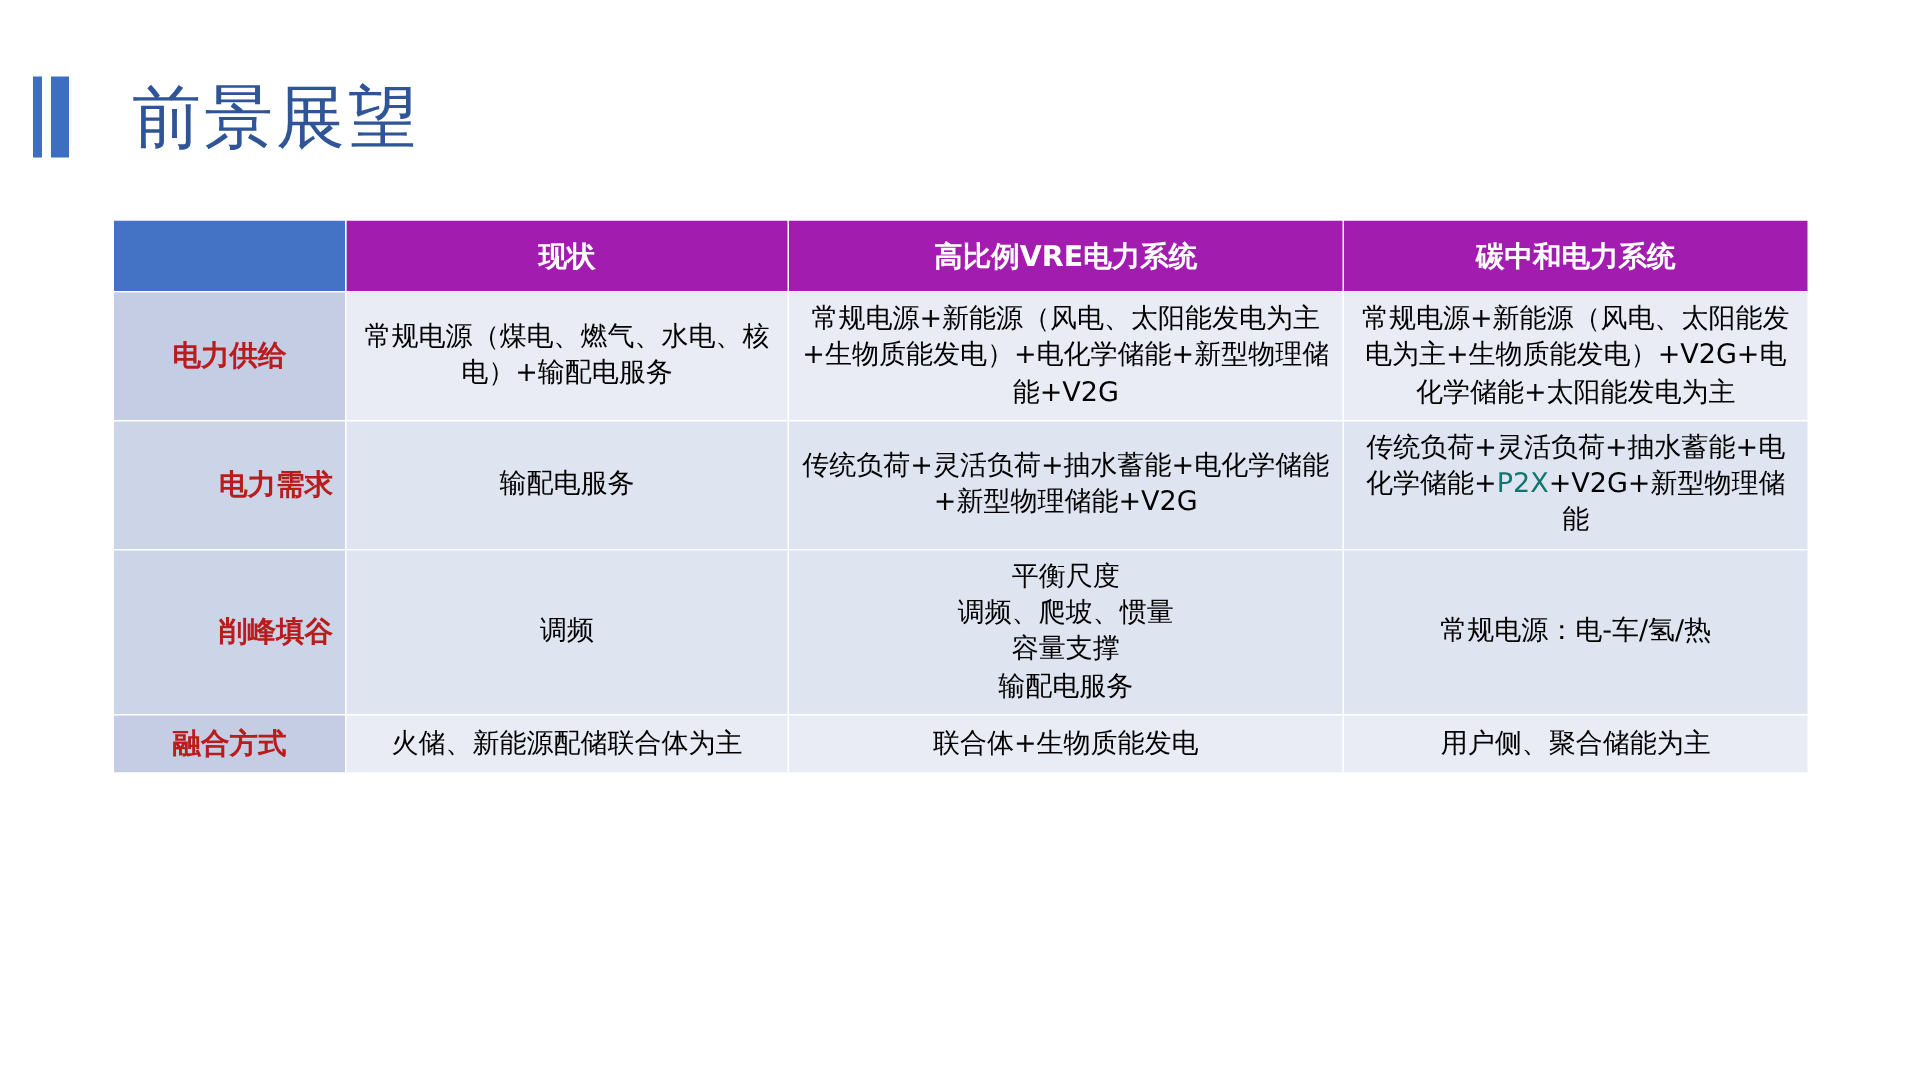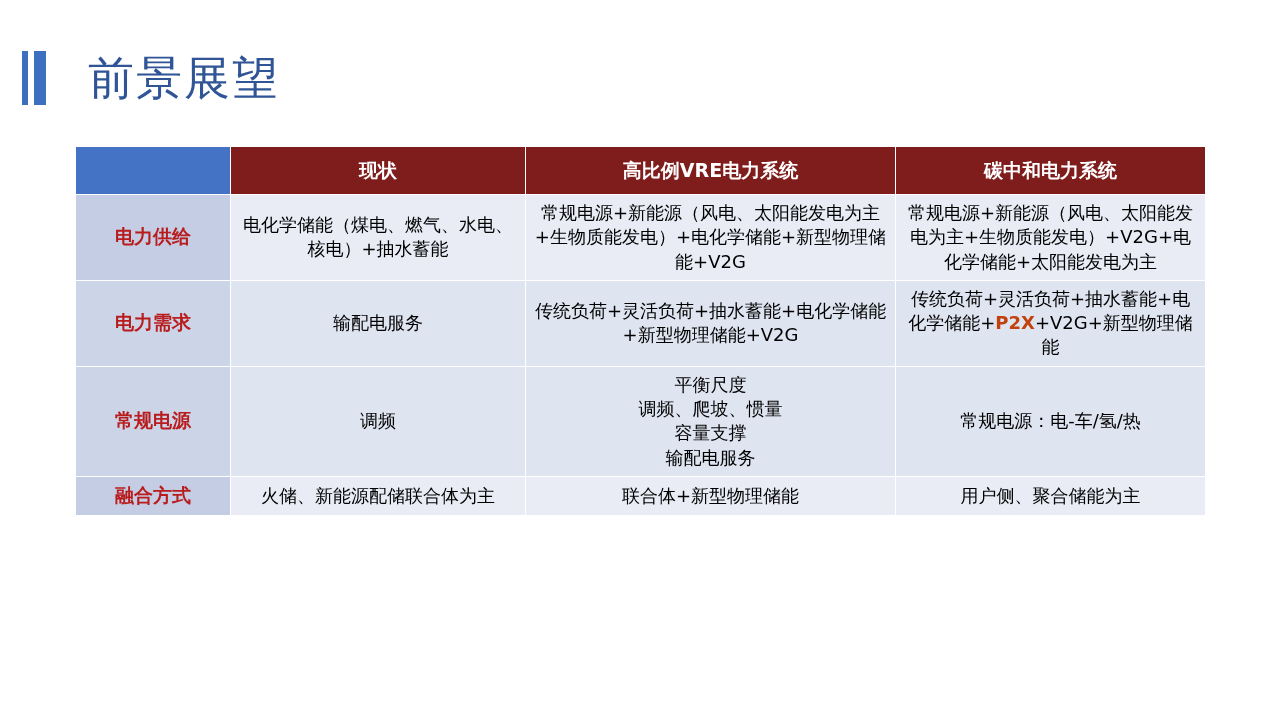--- a/index.html
+++ b/index.html
@@ -69,50 +69,51 @@
   table.matrix col.c3 { width: 310px; }
 
   table.matrix th, table.matrix td {
     border: 1px solid #ffffff;
     text-align: center;
     vertical-align: middle;
     padding: 6px 8px;
     box-sizing: border-box;
   }
   thead th {
-    background: #7f1d1d;
+    background: #a21caf;
     color: #ffffff;
     font-size: 19px;
     font-weight: bold;
     height: 48px;
   }
   thead th.corner {
     background: #4472c4;
   }
   tbody td.rowhead {
     background: #c5cde4;
     color: #b91c1c;
     font-size: 19px;
     font-weight: bold;
     margin-top: 27px;
   }
   tbody tr.alt td.rowhead {
     background: #ccd4e8;
+    text-align: right;
   }
   tbody td.cell {
     background: #e9ecf5;
     color: #000000;
     font-size: 18px;
     line-height: 1.35;
   }
   tbody tr.alt td.cell {
     background: #dfe4f1;
   }
   .b { font-weight: normal; }
-  .red { color: #c2410c; font-weight: bold; }
+  .red { color: #0f766e; font-weight: normal; }
   .rowline { display: block; }
 </style>
 </head>
 <body>
 
 <div class="slide">
 
   <div class="title-wrap">
     <div class="title-bars">
       <div class="bar-thin"></div>
@@ -133,48 +134,48 @@
         <th class="corner"></th>
         <th>现状</th>
         <th>高比例VRE电力系统</th>
         <th>碳中和电力系统</th>
       </tr>
     </thead>
     <tbody>
 
       <tr>
         <td class="rowhead">电力供给</td>
-        <td class="cell">电化学储能（煤电、燃气、水电、核电）+抽水蓄能</td>
+        <td class="cell">常规电源（煤电、燃气、水电、核电）+输配电服务</td>
         <td class="cell"><span>常规电源+新能源（风电、太阳能发电为主+生物质能发电）+</span><span class="b">电化学储能+新型物理储能+V2G</span></td>
         <td class="cell"><span>常规电源+新能源（风电、太阳能发电为主+生物质能发电）</span><span class="b">+V2G+电化学储能+太阳能发电为主</span></td>
       </tr>
 
       <tr class="alt">
         <td class="rowhead">电力需求</td>
         <td class="cell">输配电服务</td>
         <td class="cell"><span>传统负荷+灵活负荷+抽水蓄能+</span><span class="b">电化学储能+新型物理储能+V2G</span></td>
         <td class="cell"><span>传统负荷+灵活负荷+抽水蓄能+</span><span class="b">电化学储能+</span><span class="red">P2X</span><span class="b">+V2G+新型物理储能</span></td>
       </tr>
 
 
       <tr class="alt">
-        <td class="rowhead">常规电源</td>
+        <td class="rowhead">削峰填谷</td>
         <td class="cell">调频</td>
         <td class="cell">
           <span class="rowline">平衡尺度</span>
           <span class="rowline">调频、爬坡、惯量</span>
           <span class="rowline">容量支撑</span>
           <span class="rowline">输配电服务</span>
         </td>
         <td class="cell">常规电源：电-车/氢/热</td>
       </tr>
 
       <tr>
         <td class="rowhead">融合方式</td>
         <td class="cell">火储、新能源配储联合体为主</td>
-        <td class="cell">联合体+新型物理储能</td>
+        <td class="cell">联合体+生物质能发电</td>
         <td class="cell"><span class="b">用户侧、聚合储能</span><span>为主</span></td>
       </tr>
 
     </tbody>
   </table>
 
 </div>
 
 </body></html>

